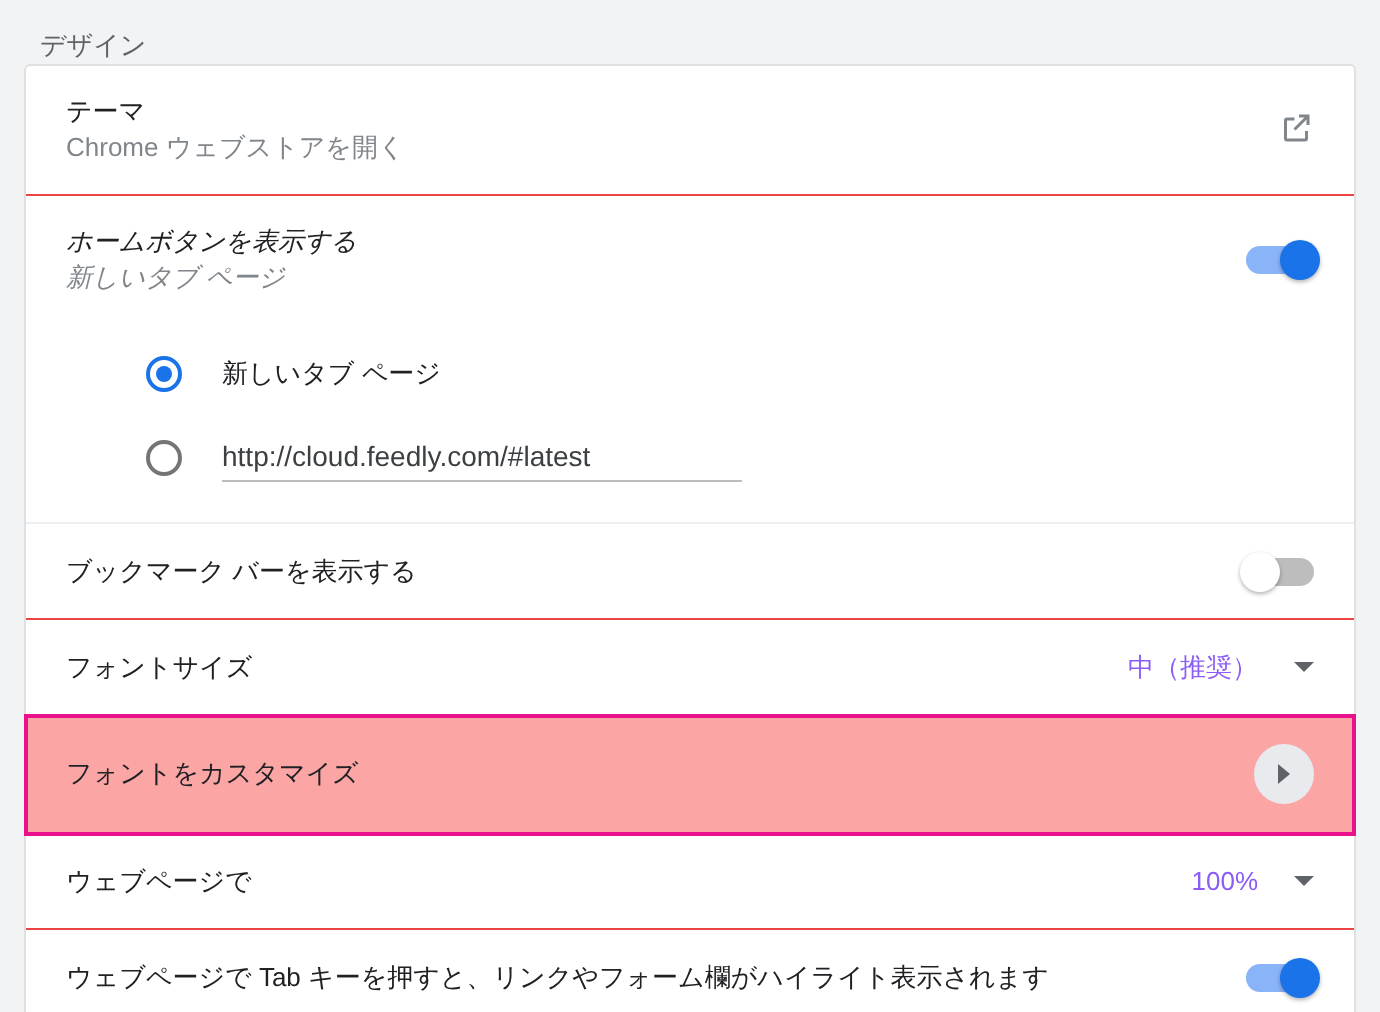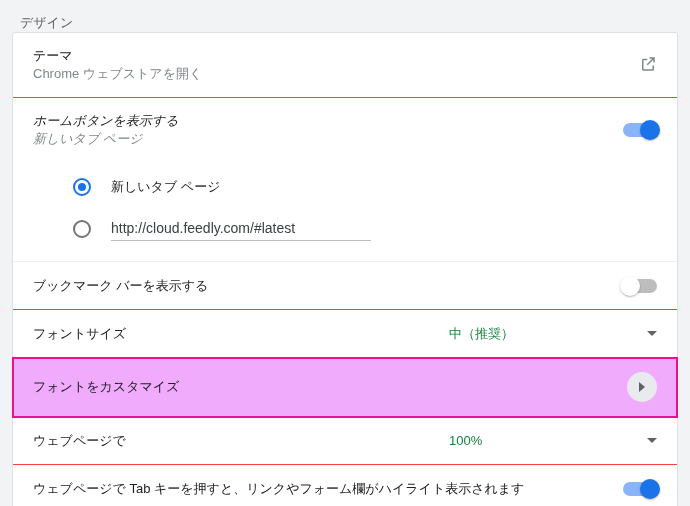--- a/index.html
+++ b/index.html
@@ -65,30 +65,30 @@
     .radio.checked::after {
       content: ""; position: absolute; inset: 3px;
       background: #1a73e8; border-radius: 50%;
     }
     .url-input {
       border: none; border-bottom: 1px solid #bdbdbd;
       font-size: 14px; color: #3c4043; padding: 4px 0; width: 260px;
       outline: none; background: transparent;
     }
     .value-col {
-      min-width: 180px; text-align: left; font-size: 13px; color: #15803d;
+      min-width: 180px; text-align: right; font-size: 13px; color: #8b5cf6;
     }
     .dropdown-arrow {
       margin-left: 18px; width: 0; height: 0;
       border-left: 5px solid transparent; border-right: 5px solid transparent;
       border-top: 5px solid #5f6368;
     }
     .row.select { padding-right: 20px; }
     .highlight {
-      background: #f0abfc;
+      background: #fca5a5;
       outline: 2px solid #e9118c;
       outline-offset: -1px;
     }
     .circle-btn {
       width: 30px; height: 30px; border-radius: 50%;
       background: #e8eaed; display: flex; align-items: center; justify-content: center;
       margin-left: auto;
     }
     .circle-btn svg { width: 8px; height: 10px; color: #5f6368; }
   </style>

